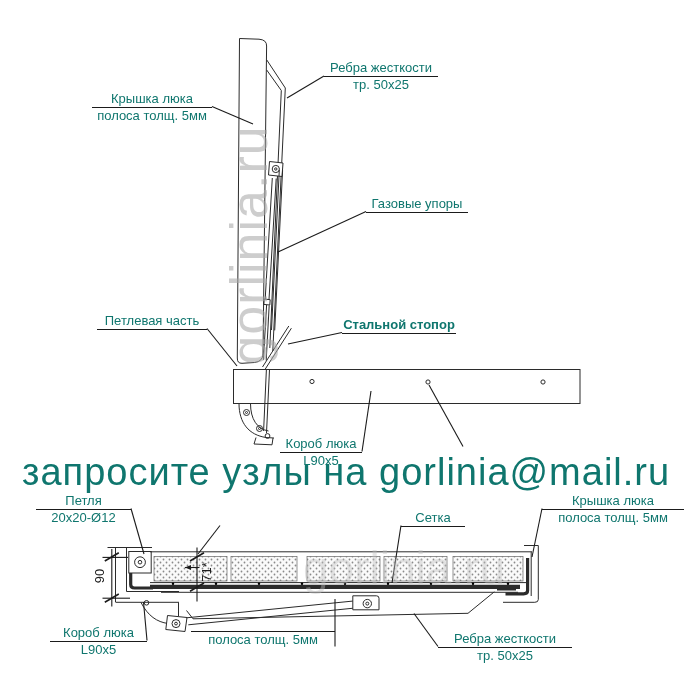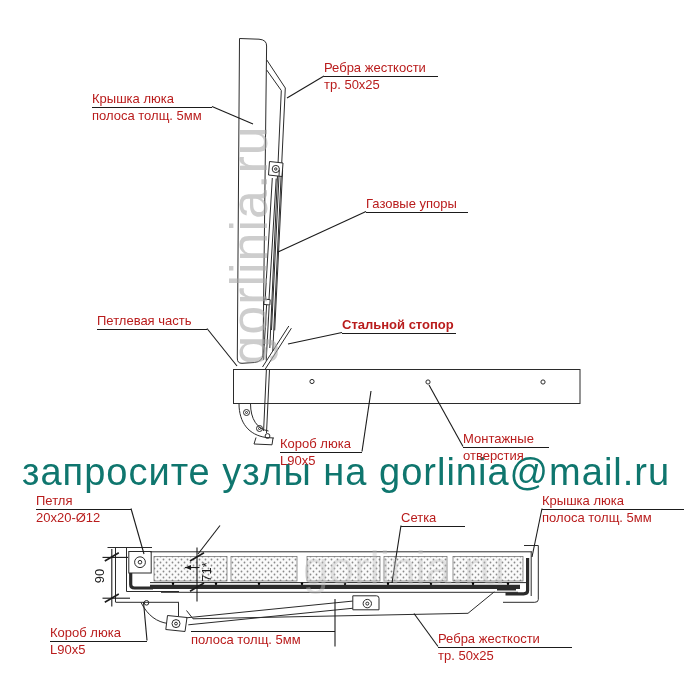--- a/index.html
+++ b/index.html
@@ -1,20 +1,20 @@
 <!DOCTYPE html>
 <html><head>
 <meta charset="utf-8">
 <style>
   html,body{margin:0;padding:0;background:#fff;}
   .canvas{position:relative;width:700px;height:700px;background:#fff;overflow:hidden;
           font-family:"Liberation Sans",sans-serif;}
   svg{position:absolute;left:0;top:0;z-index:1;}
   .callout{position:absolute;z-index:4;font:13px/15.5px "Liberation Sans",sans-serif;
-           color:#b91c1c;text-align:left;white-space:nowrap;}
+           color:#0f766e;text-align:center;white-space:nowrap;}
   .callout .rule{height:0;border-top:1.2px solid #1b1b1b;}
   .dim{position:absolute;z-index:4;font:13px "Liberation Sans",sans-serif;color:#1b1b1b;
        text-align:center;transform:rotate(-90deg);transform-origin:center center;}
   .wm-banner{position:absolute;z-index:0;left:22px;top:451px;width:670px;
              font-size:38px;letter-spacing:1px;color:#0f766e;white-space:nowrap;}
   .wm-vert{position:absolute;z-index:5;left:47px;top:217px;width:400px;height:56px;
            font-size:52px;letter-spacing:1px;color:rgba(168,168,168,0.58);
            text-align:center;transform:rotate(-90deg);transform-origin:center center;
            pointer-events:none;}
   .wm-faint{position:absolute;z-index:5;left:303px;top:541px;width:260px;
@@ -204,25 +204,20 @@
     <div>Петлевая часть</div>
     <div class="rule"></div>
   </div>
 
   <div class="callout" style="left:280px;top:436px;width:82px;">
     <div>Короб люка</div>
     <div class="rule"></div>
     <div>L90x5</div>
   </div>
 
-  <div class="callout" style="left:463px;top:431px;width:86px;">
-    <div>Монтажные</div>
-    <div class="rule"></div>
-    <div>отверстия</div>
-  </div>
 
   <div class="callout" style="left:36px;top:493px;width:95px;">
     <div>Петля</div>
     <div class="rule"></div>
     <div>20x20-Ø12</div>
   </div>
 
 
   <div class="callout" style="left:401px;top:510px;width:64px;">
     <div>Сетка</div>

